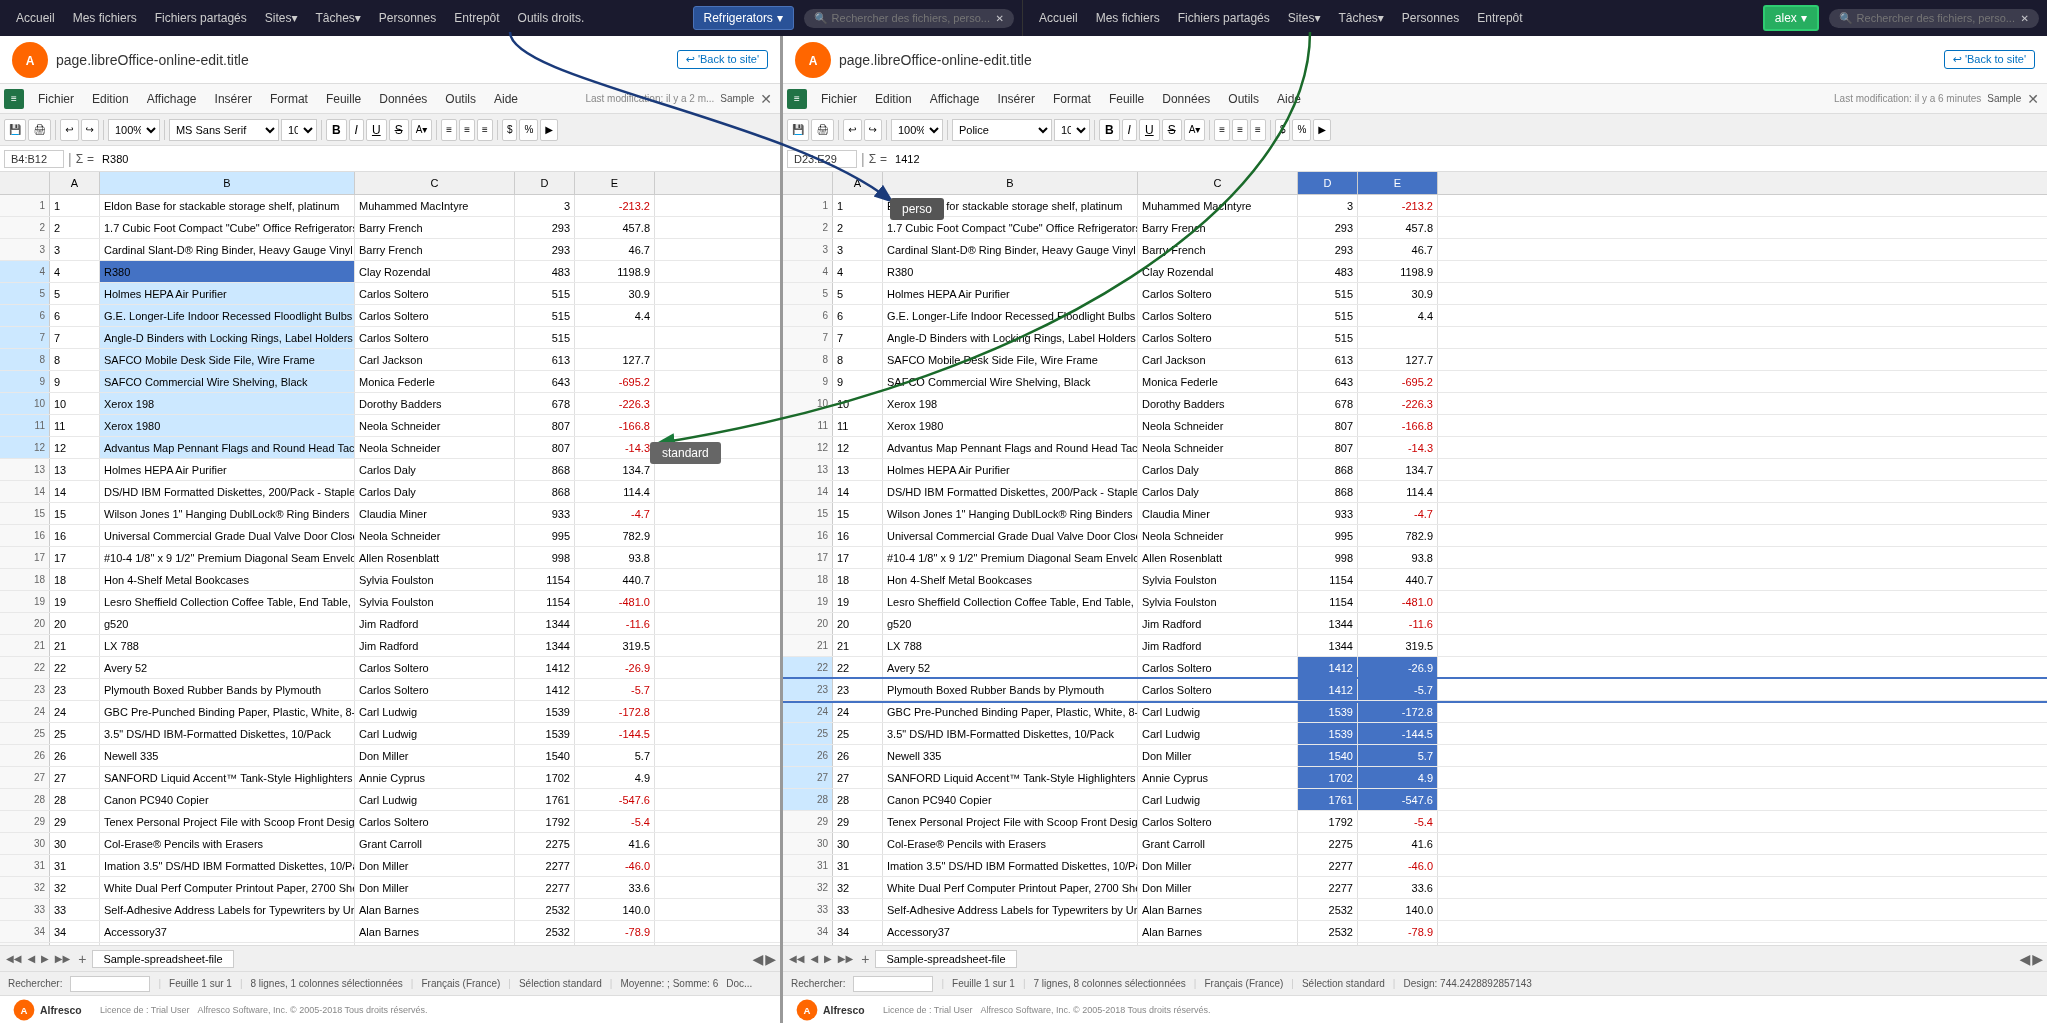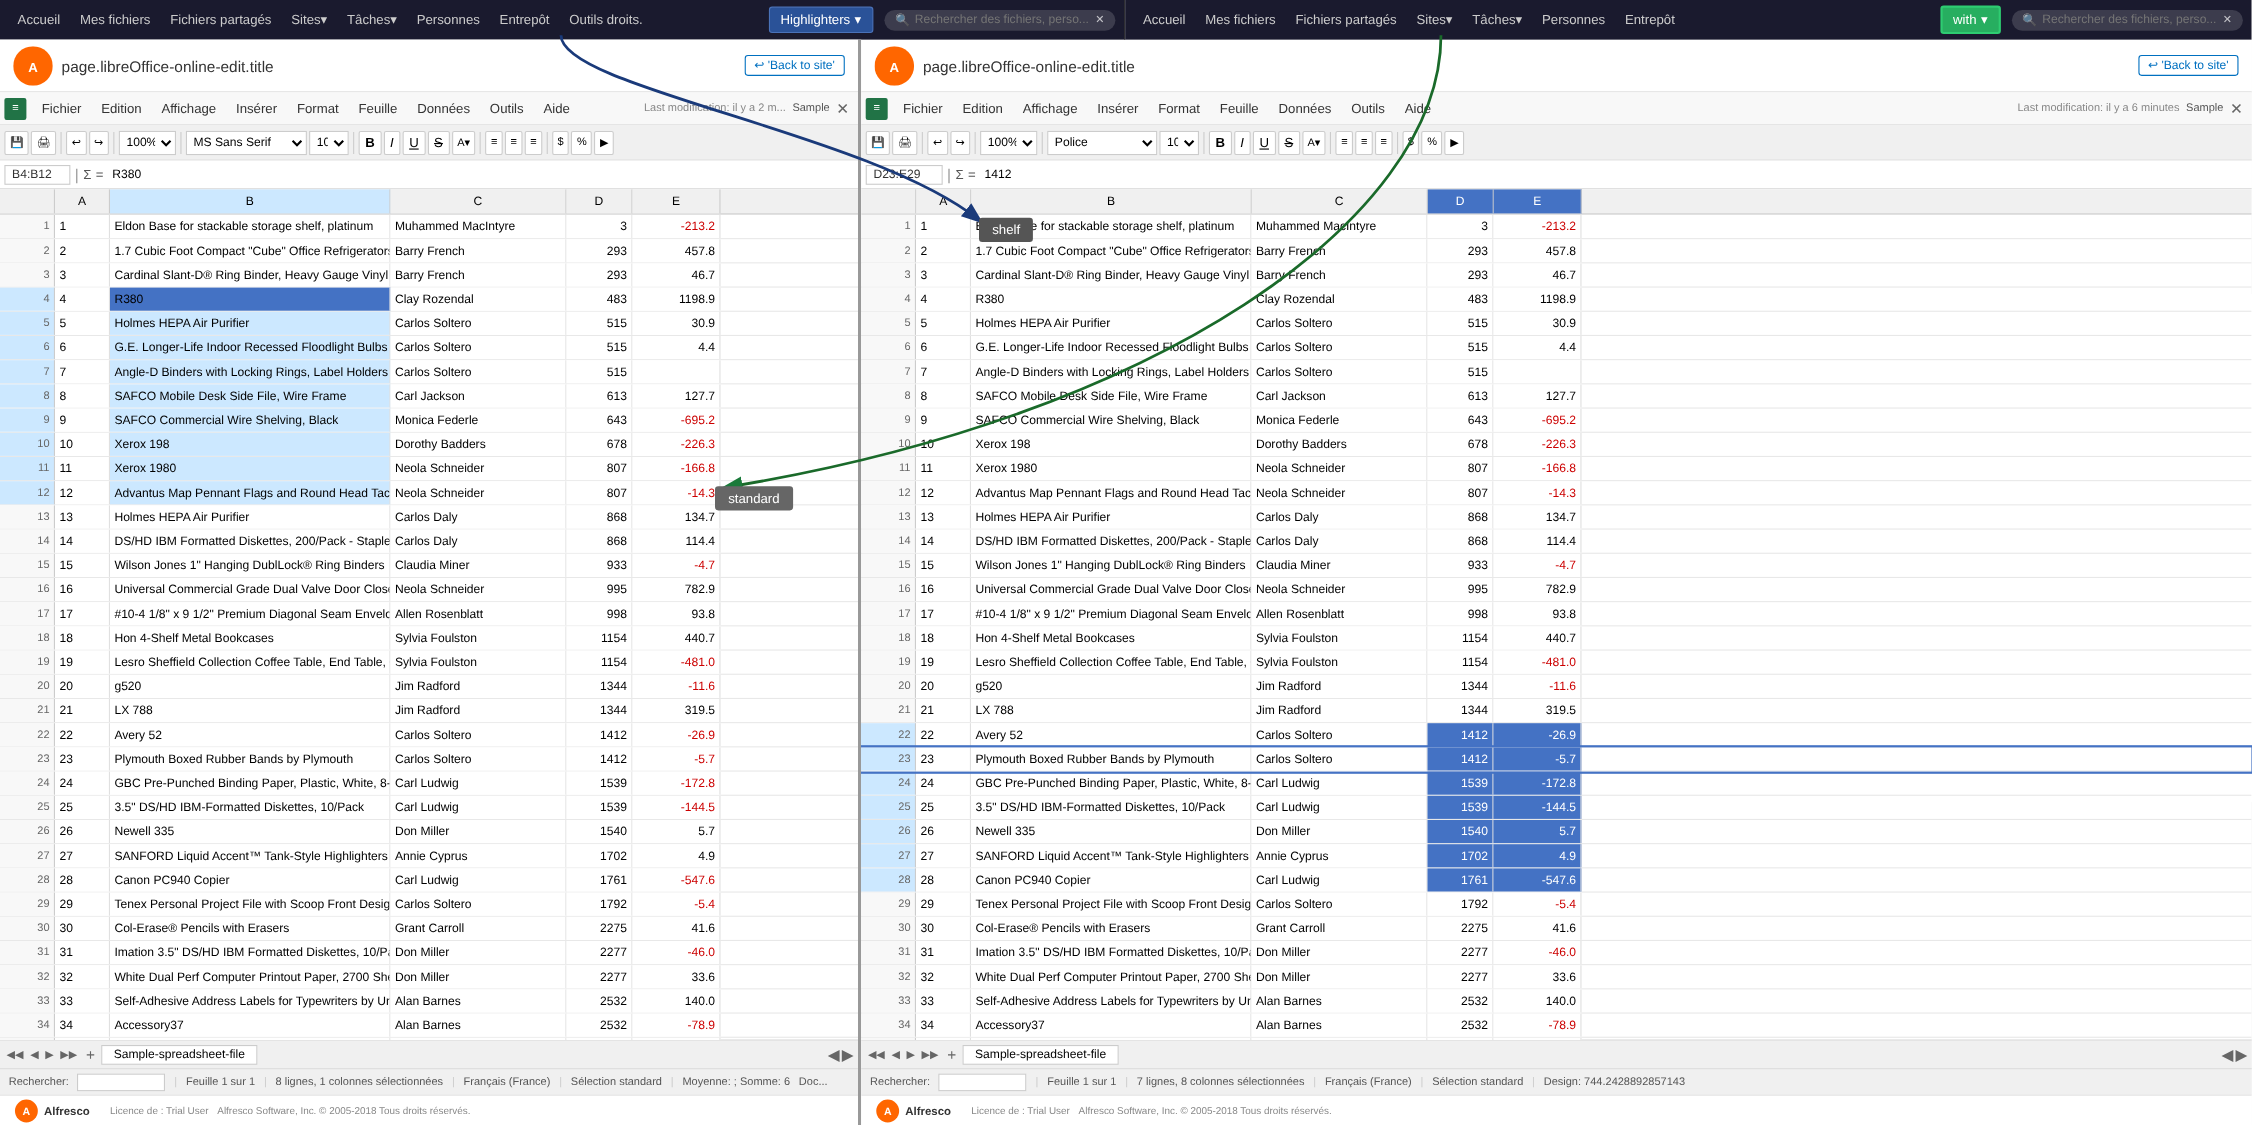--- a/index.html
+++ b/index.html
@@ -16,41 +16,41 @@
       <span style="color:#ccc;font-size:12px;padding:4px 8px;cursor:pointer;">Accueil</span>
       <span style="color:#ccc;font-size:12px;padding:4px 8px;cursor:pointer;">Mes fichiers</span>
       <span style="color:#ccc;font-size:12px;padding:4px 8px;cursor:pointer;">Fichiers partagés</span>
       <span style="color:#ccc;font-size:12px;padding:4px 8px;cursor:pointer;">Sites▾</span>
       <span style="color:#ccc;font-size:12px;padding:4px 8px;cursor:pointer;">Tâches▾</span>
       <span style="color:#ccc;font-size:12px;padding:4px 8px;cursor:pointer;">Personnes</span>
       <span style="color:#ccc;font-size:12px;padding:4px 8px;cursor:pointer;">Entrepôt</span>
       <span style="color:#ccc;font-size:12px;padding:4px 8px;cursor:pointer;">Outils droits.</span>
       <div style="flex:1;"></div>
       <div style="background:#2a5298;color:white;border-radius:3px;padding:4px 10px;font-size:12px;cursor:pointer;display:flex;align-items:center;gap:4px;border:1px solid #4a72b8;">
-        <span>Highlighters</span>
+        <span>Refrigerators</span>
         <span>▾</span>
       </div>
       <div style="display:flex;align-items:center;background:rgba(255,255,255,0.15);border-radius:15px;padding:3px 10px;gap:4px;margin-left:8px;">
         <span style="color:rgba(255,255,255,0.7);font-size:11px;">🔍</span>
         <input type="text" placeholder="Rechercher des fichiers, perso..." style="background: transparent; border: none; color: white; font-size: 11px; outline: none; width: 160px;">
         <span style="color:rgba(255,255,255,0.7);cursor:pointer;font-size:10px;">✕</span>
       </div>
     </div>
 
     <div style="display:flex; align-items:center; width:1024px; height:36px; background:#1a1a2e; padding:0 8px; gap:2px;">
       <span style="color:#ccc;font-size:12px;padding:4px 8px;cursor:pointer;">Accueil</span>
       <span style="color:#ccc;font-size:12px;padding:4px 8px;cursor:pointer;">Mes fichiers</span>
       <span style="color:#ccc;font-size:12px;padding:4px 8px;cursor:pointer;">Fichiers partagés</span>
       <span style="color:#ccc;font-size:12px;padding:4px 8px;cursor:pointer;">Sites▾</span>
       <span style="color:#ccc;font-size:12px;padding:4px 8px;cursor:pointer;">Tâches▾</span>
       <span style="color:#ccc;font-size:12px;padding:4px 8px;cursor:pointer;">Personnes</span>
       <span style="color:#ccc;font-size:12px;padding:4px 8px;cursor:pointer;">Entrepôt</span>
       <div style="flex:1;"></div>
       <div style="background:#27ae60;color:white;border-radius:3px;padding:4px 10px;font-size:12px;cursor:pointer;display:flex;align-items:center;gap:4px;border:2px solid #2ecc71;">
-        <span>with</span>
+        <span>alex</span>
         <span>▾</span>
       </div>
       <div style="display:flex;align-items:center;background:rgba(255,255,255,0.15);border-radius:15px;padding:3px 10px;gap:4px;margin-left:8px;">
         <span style="color:rgba(255,255,255,0.7);font-size:11px;">🔍</span>
         <input type="text" placeholder="Rechercher des fichiers, perso..." style="background: transparent; border: none; color: white; font-size: 11px; outline: none; width: 160px;">
         <span style="color:rgba(255,255,255,0.7);cursor:pointer;font-size:10px;">✕</span>
       </div>
     </div>
   </div>
 
@@ -857,21 +857,21 @@
           <circle cx="15" cy="15" r="13" fill="#ff6600"></circle>
           <text x="15" y="20" text-anchor="middle" fill="white" font-size="12" font-weight="bold">A</text>
           <text x="35" y="20" fill="#333" font-size="13" font-weight="bold">Alfresco</text>
         </svg>
         <span style="font-size:9px;color:#888;">Licence de : Trial User</span>
         <span style="font-size:9px;color:#888;">Alfresco Software, Inc. © 2005-2018 Tous droits réservés.</span>
       </div>
     </div>
   </div>
 
-  <div style="position:absolute;background:#555;color:white;padding:4px 12px;border-radius:3px;font-size:12px;top:198px;left:890px;z-index:300;">shelf</div>
+  <div style="position:absolute;background:#555;color:white;padding:4px 12px;border-radius:3px;font-size:12px;top:198px;left:890px;z-index:300;">perso</div>
   <div style="position:absolute;background:#666;color:white;padding:4px 12px;border-radius:3px;font-size:12px;top:442px;left:650px;z-index:300;">standard</div>
 
   <svg style="position:absolute;top:0;left:0;width:2047px;height:1023px;pointer-events:none;z-index:250;" xmlns="http://www.w3.org/2000/svg">
 
     <defs>
       <marker id="arrowBlue" markerWidth="8" markerHeight="8" refX="6" refY="3" orient="auto">
         <path d="M0,0 L0,6 L8,3 z" fill="#1a3a7a"></path>
       </marker>
       <marker id="arrowGreen" markerWidth="8" markerHeight="8" refX="6" refY="3" orient="auto">
         <path d="M0,0 L0,6 L8,3 z" fill="#1a7a3a"></path>

